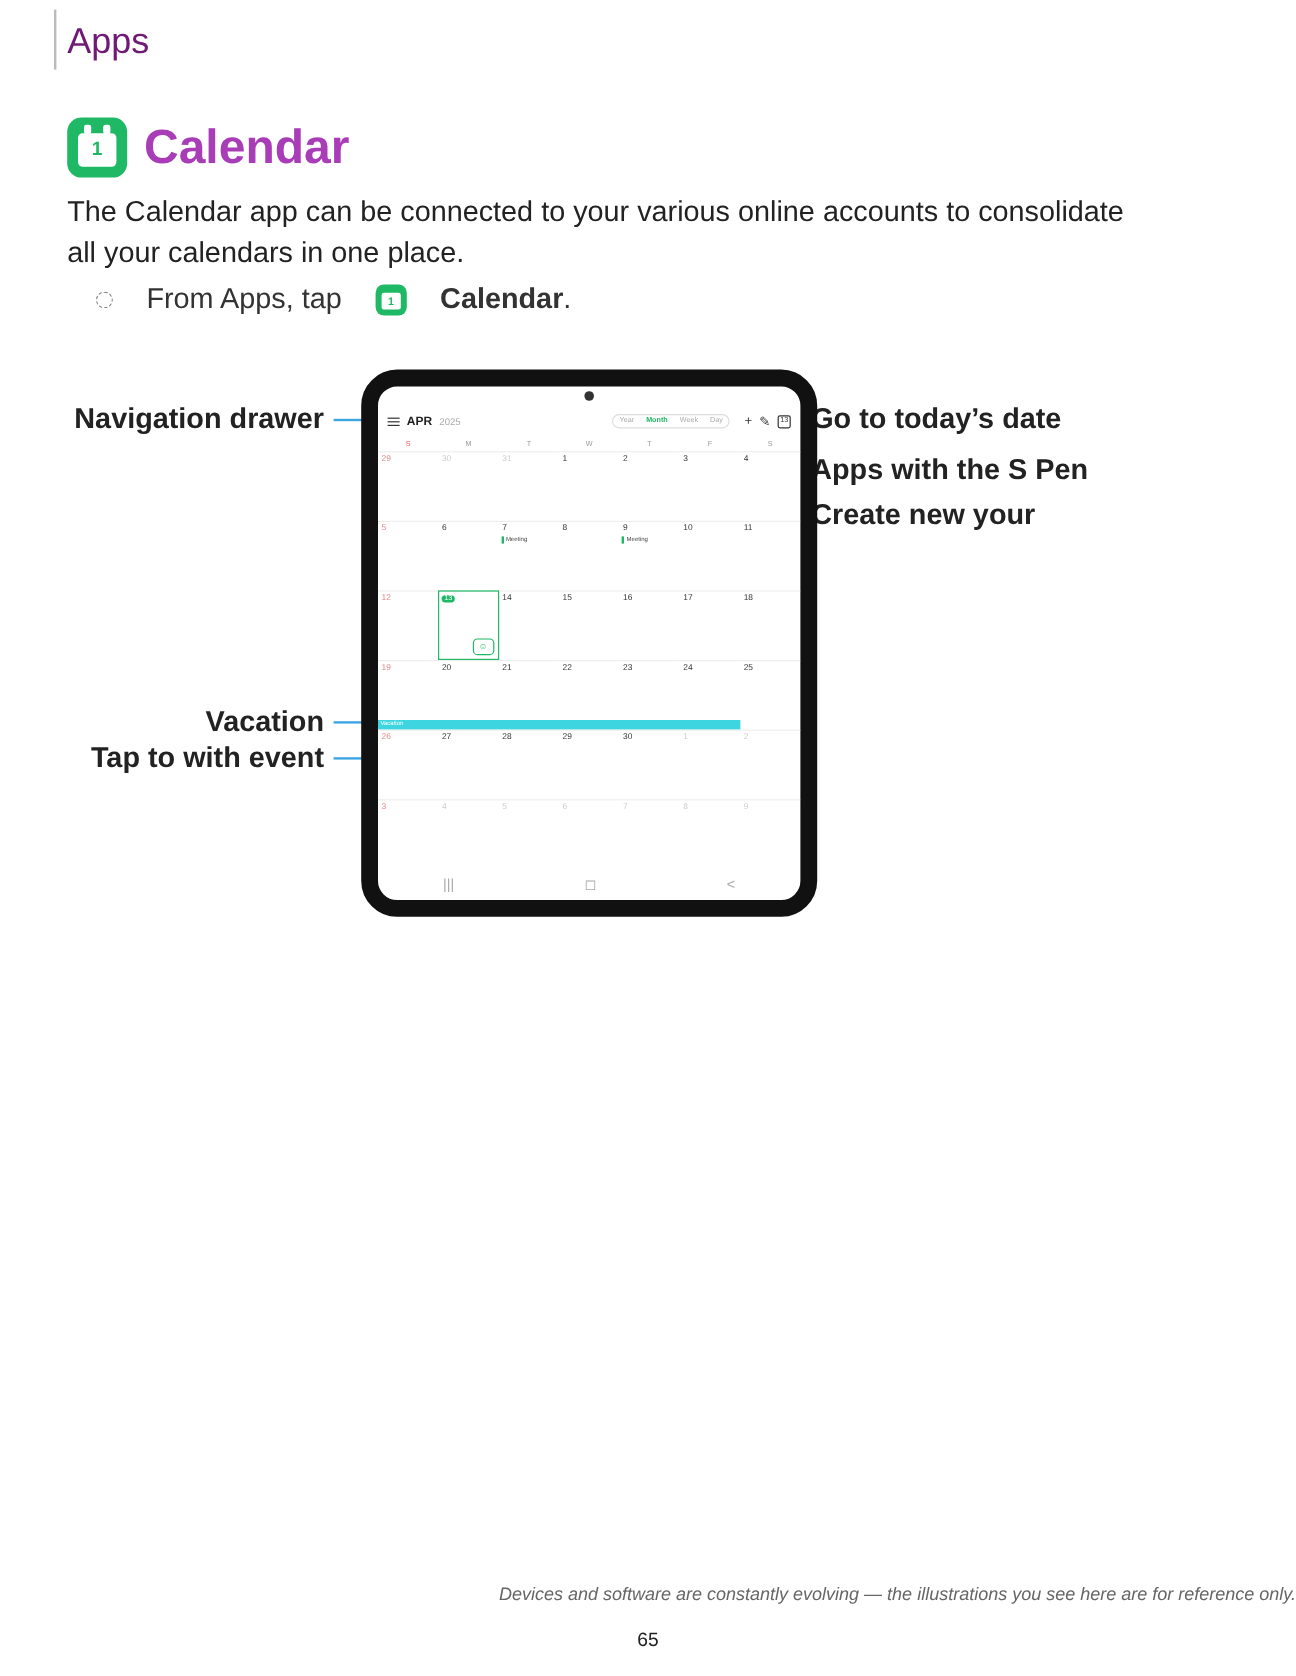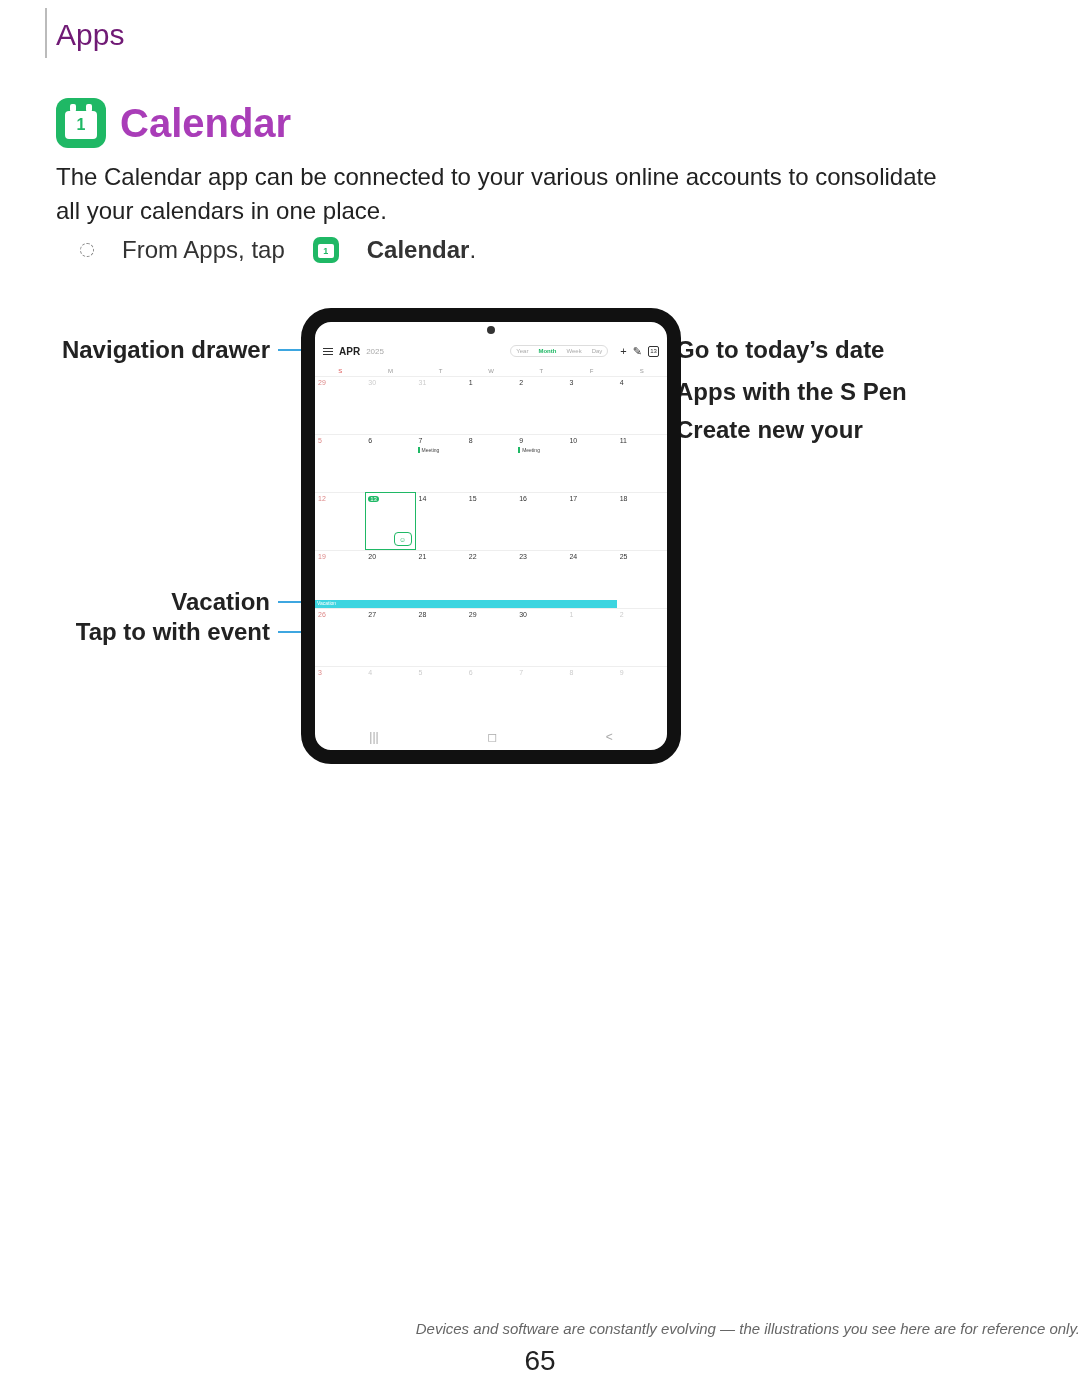--- a/index.html
+++ b/index.html
@@ -300,21 +300,21 @@
     font-size: 15px;
     font-style: italic;
     color: #666;
   }
   .page-num {
     position: absolute;
     bottom: 20px;
     left: 0;
     right: 0;
     text-align: center;
-    font-size: 28px;
+    font-size: 16px;
     color: #222;
   }
 </style>
 </head>
 <body>
 
 <div class="section-rule"></div>
 <div class="section-header">Apps</div>
 
 <div class="title-row">

